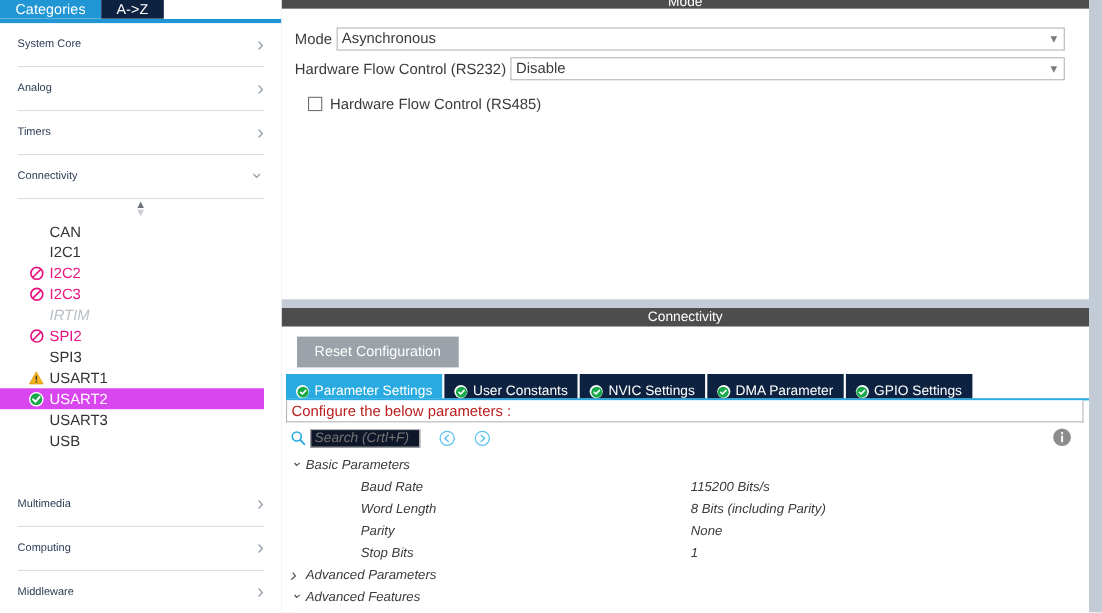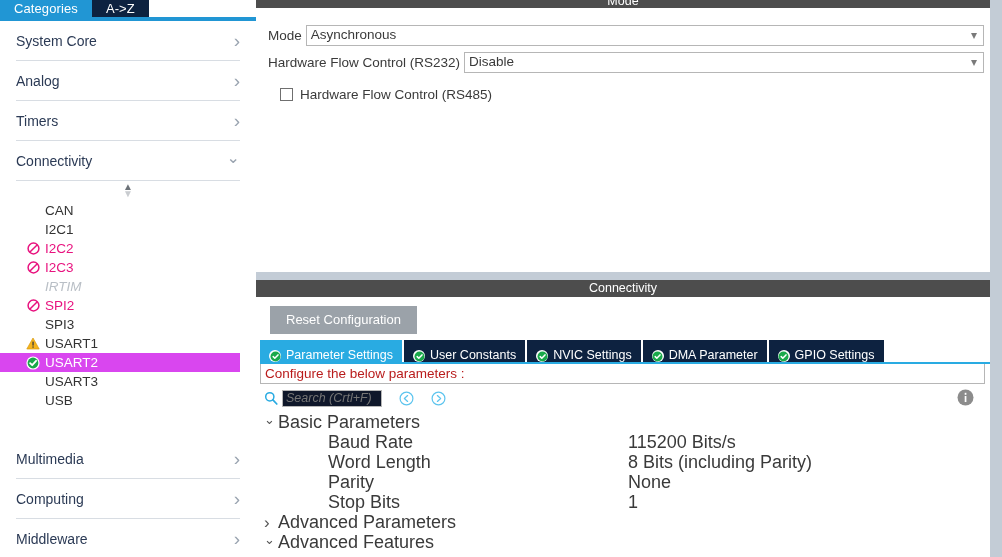--- a/index.html
+++ b/index.html
@@ -57,21 +57,21 @@
   }
 
   .cat-list { padding: 0 16px; }
   .cat-row {
     height: 39px;
     display: flex;
     align-items: center;
     justify-content: space-between;
     border-bottom: 1px solid #d8dde3;
     color: #2b3a55;
-    font-size: 14px;
+    font-size: 10px;
     cursor: default;
   }
   .cat-row .chev {
     color: #9aa4b0;
     font-size: 13px;
     line-height: 1;
     display: inline-block;
   }
   .chev.right::before { content: "\203A"; font-size: 19px; }
   .chev.down::before  { content: "\2304"; font-size: 16px; position: relative; top:-3px;}
@@ -179,21 +179,21 @@
   .combo {
     flex: 1;
     height: 21px;
     border: 1px solid #b6b6b6;
     background: #ffffff;
     display: flex;
     align-items: center;
     justify-content: space-between;
     padding: 0 6px 0 4px;
     box-sizing: border-box;
-    margin-right: 6px;
+    margin-right: 22px;
     font-size: 13.5px;
     color: #3a3a3a;
     cursor: default;
   }
   .combo .cv { line-height: 1; }
   .combo .carrow { color: #7a7a7a; font-size: 12px; line-height: 1; }
   .check-row {
     display: flex;
     align-items: center;
     padding-left: 24px;
@@ -310,21 +310,21 @@
     justify-content: center;
     cursor: default;
   }
   .infoicon {
     position: absolute;
     right: 16px;
     top: 5px;
     width: 17px; height: 17px;
   }
 
-  .tree { padding-left: 8px; font-size: 18px; color: #3a3a3a; }
+  .tree { padding-left: 8px; font-size: 12px; color: #3a3a3a; font-style: italic; }
   .tree-group {
     height: 20px;
     display: flex;
     align-items: center;
     cursor: default;
   }
   .tree-group .tchev {
     width: 14px;
     color: #555;
     font-size: 13px;

